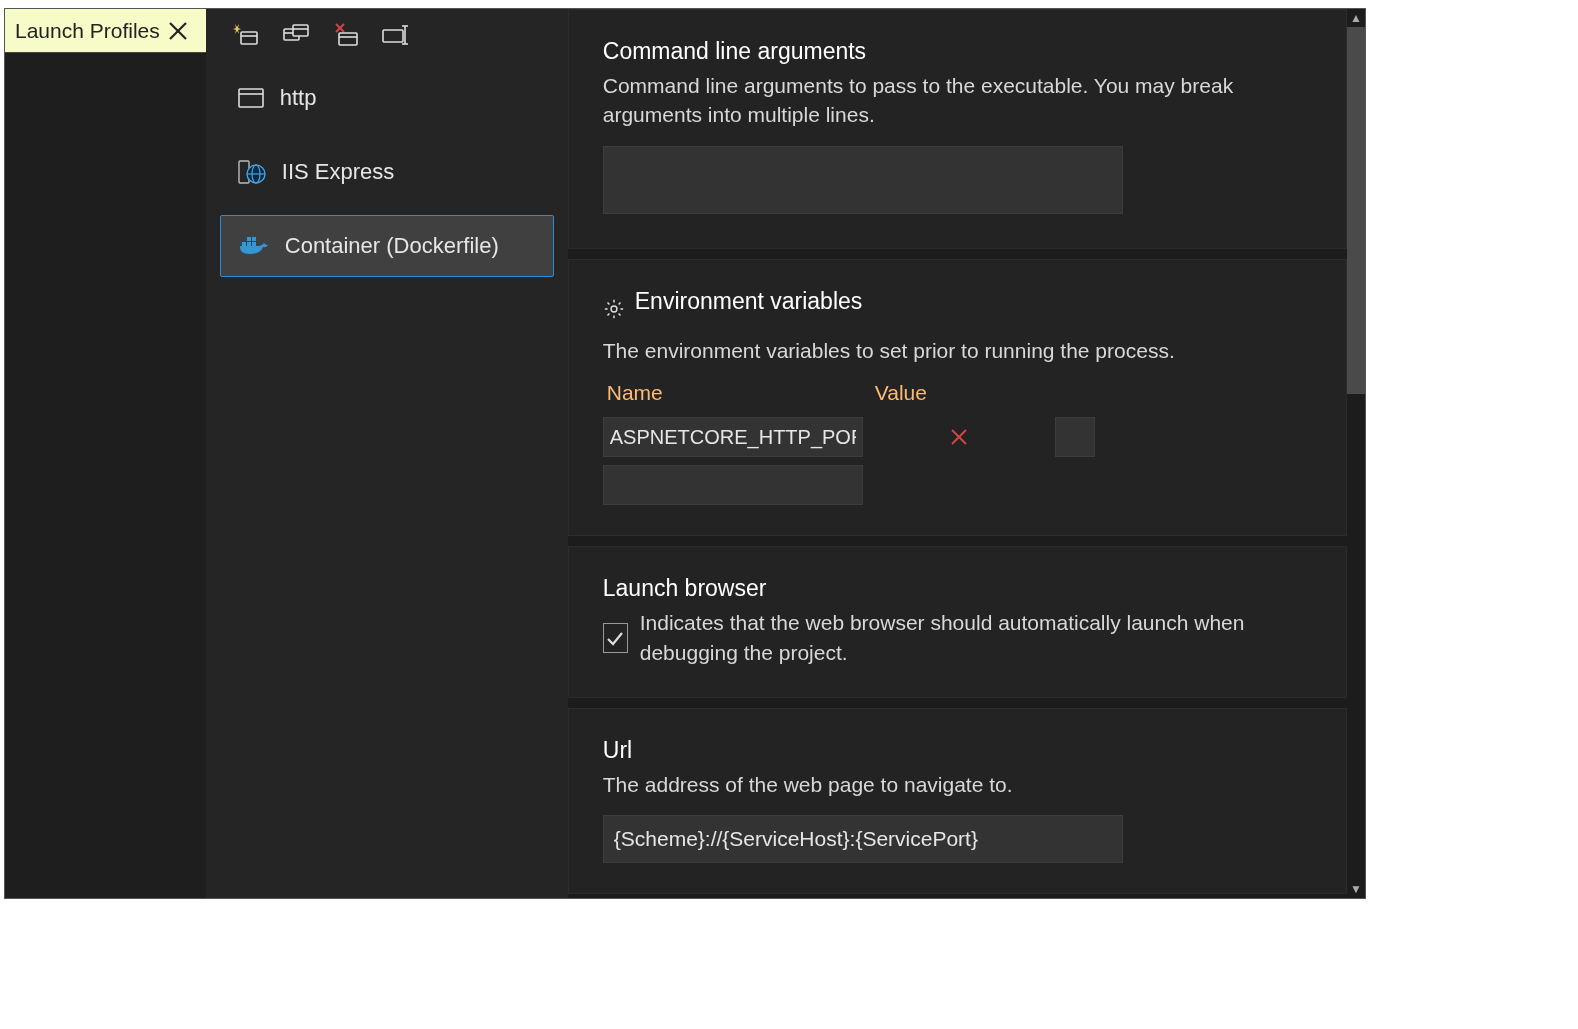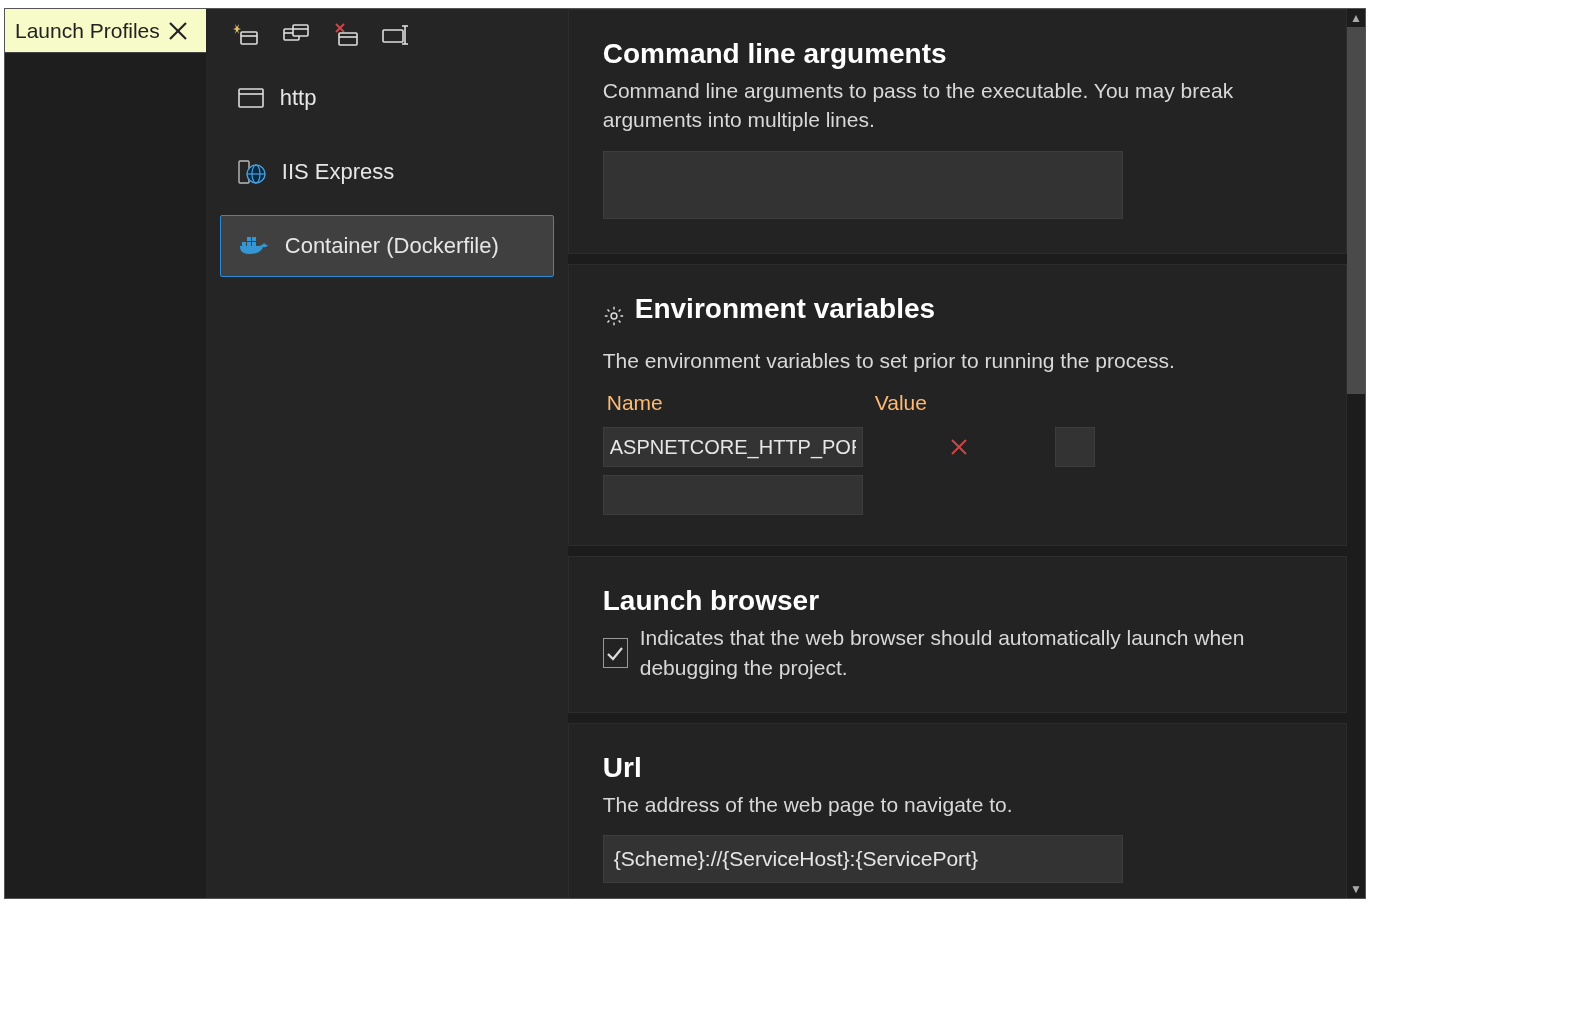--- a/index.html
+++ b/index.html
@@ -27,21 +27,21 @@
     padding: 0 18px; border-radius: 2px; color: #e6e6e6;
     font-size: 22px; cursor: pointer;
   }
   .profile-item.selected { background: #404040; border: 1px solid #2a8bd4; }
   .profile-item svg { flex-shrink: 0; }
   .content { flex: 1; background:#1c1c1c; overflow: hidden; position: relative; }
   .scroll { position:absolute; inset:0; right: 18px; overflow: hidden; }
   .section { background: #232323; border: 1px solid #2c2c2c; margin-bottom: 10px; padding: 28px 34px 30px 34px; }
   .section-inner { position: relative; }
   .heading-row { display:flex; align-items:center; gap:10px; }
-  .heading { color: #ffffff; font-weight: 700; font-size: 28px; margin-bottom: 6px; }
+  .heading { color: #ffffff; font-weight: 400; font-size: 23px; margin-bottom: 6px; }
   .desc { color: #d8d8d8; font-size: 21px; line-height: 1.4; margin-bottom: 16px; }
   textarea.multiline {
     width: 520px; height: 68px; background: #333333; border: 1px solid #3d3d3d;
     resize: none; color: #ddd; font-size: 20px; padding: 6px;
   }
   .env-grid { display: grid; grid-template-columns: 260px 176px 40px; column-gap: 8px; row-gap: 8px; }
   .env-header { color: #fdba74; font-size: 21px; padding: 0 4px 4px 4px; }
   .env-cell input {
     width: 100%; height: 40px; background: #333333; border: 1px solid #3d3d3d;
     color: #e6e6e6; font-size: 20px; padding: 0 6px;

